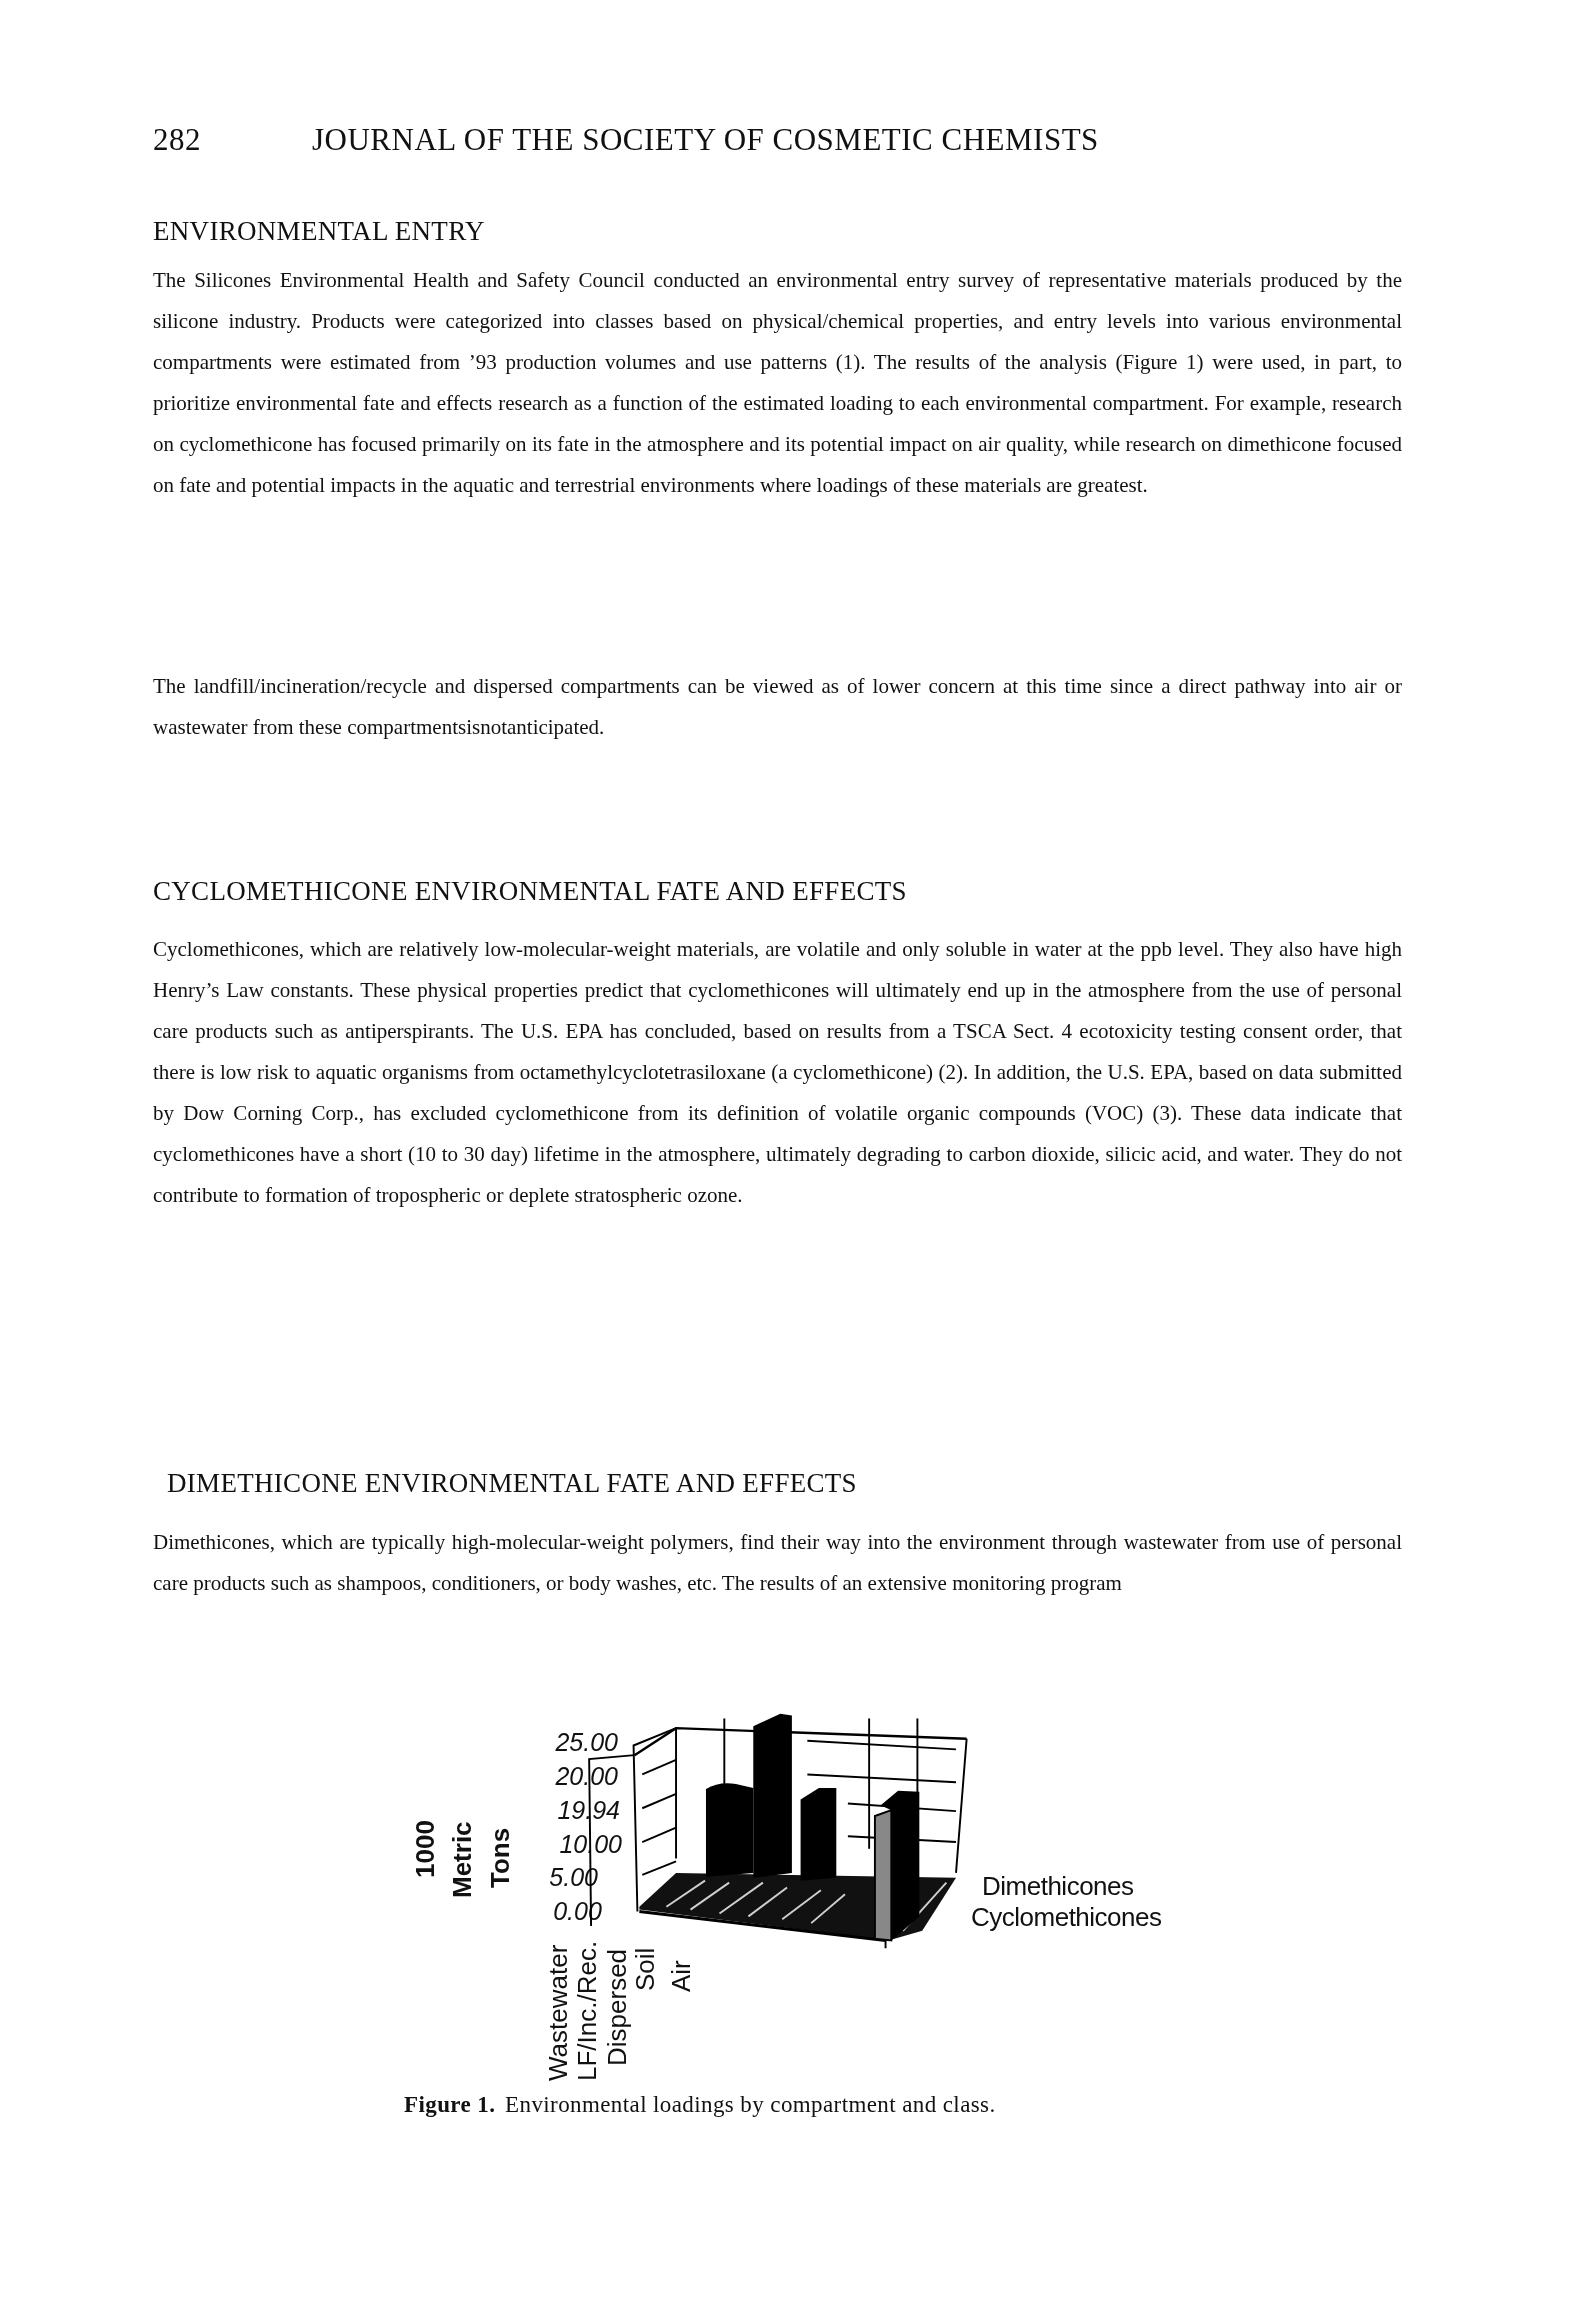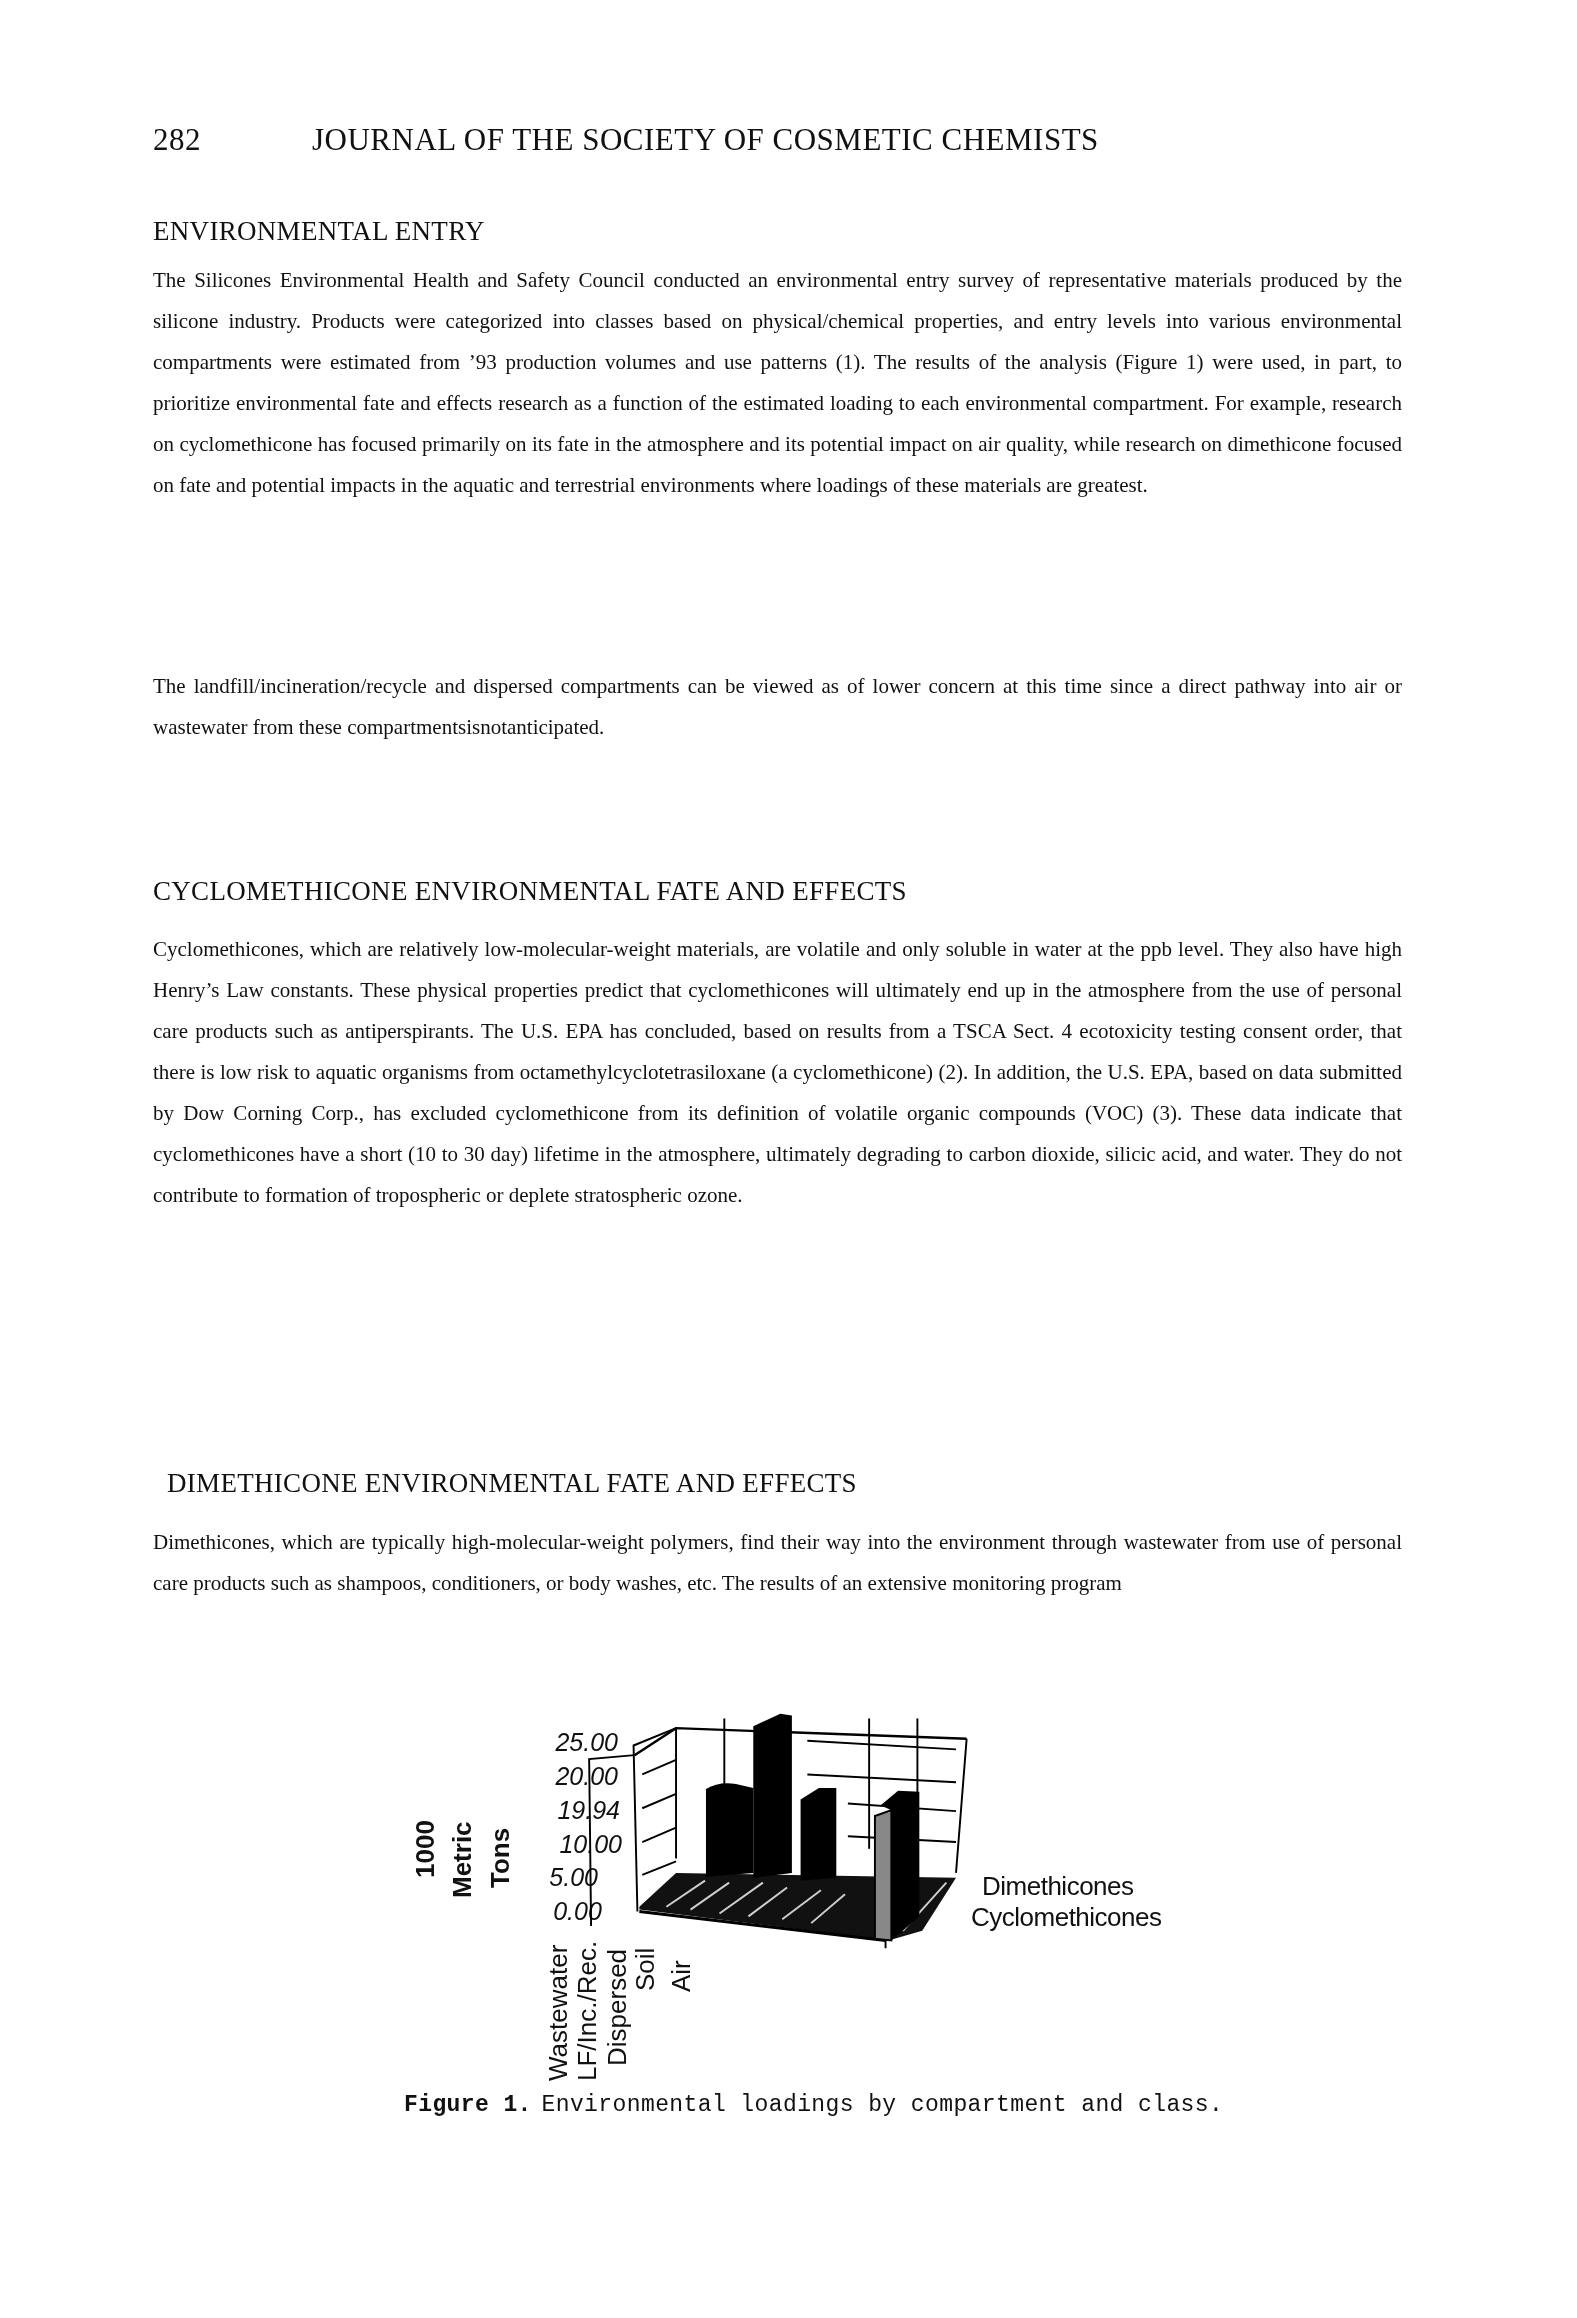--- a/index.html
+++ b/index.html
@@ -3,21 +3,21 @@
 <meta charset="utf-8">
 <style>
   html, body { margin:0; padding:0; background:#fff; }
   body { width:1578px; height:2318px; position:relative; overflow:hidden;
          font-family:"Liberation Serif","DejaVu Serif",serif; color:#111; }
   .running-head { position:absolute; top:97px; left:153px; width:1255px; font-size:31px; letter-spacing:0.5px;margin-top:25px; }
   .running-head .pg { display:inline-block; width:159px; }
   .h { position:absolute; left:153px; font-size:27px; letter-spacing:0.3px; }
   .p { position:absolute; left:153px; width:1249px; font-size:21px; line-height:41px;
        text-align:justify; margin:0; hyphens:manual; }
-  .caption { position:absolute; top:2092px; left:404px; font-size:23px; letter-spacing:0.4px;font-family:Liberation Mono, monospace; }
+  .caption { position:absolute; top:2092px; left:404px; font-size:23px; letter-spacing:0.4px; }
   .caption b { font-weight:bold; margin-right:9.7px; }
   .sans { font-family:"Liberation Sans","DejaVu Sans",sans-serif; }
   .ylabel { position:absolute; left:410px; top:1748px; width:135px; height:135px; }
   .ylabel div { position:absolute; font-weight:bold; font-size:26px; transform:rotate(-90deg); transform-origin:left top; white-space:nowrap; }
   .tick { position:absolute; font-size:25px; text-align:right; width:97px;font-style:italic; }
   .xcat { position:absolute; font-size:26px; transform:rotate(-90deg); transform-origin:left top; white-space:nowrap; }
   .legend { position:absolute; font-size:26px; white-space:nowrap; letter-spacing:-0.5px; }
 </style>
 </head>
 <body>

